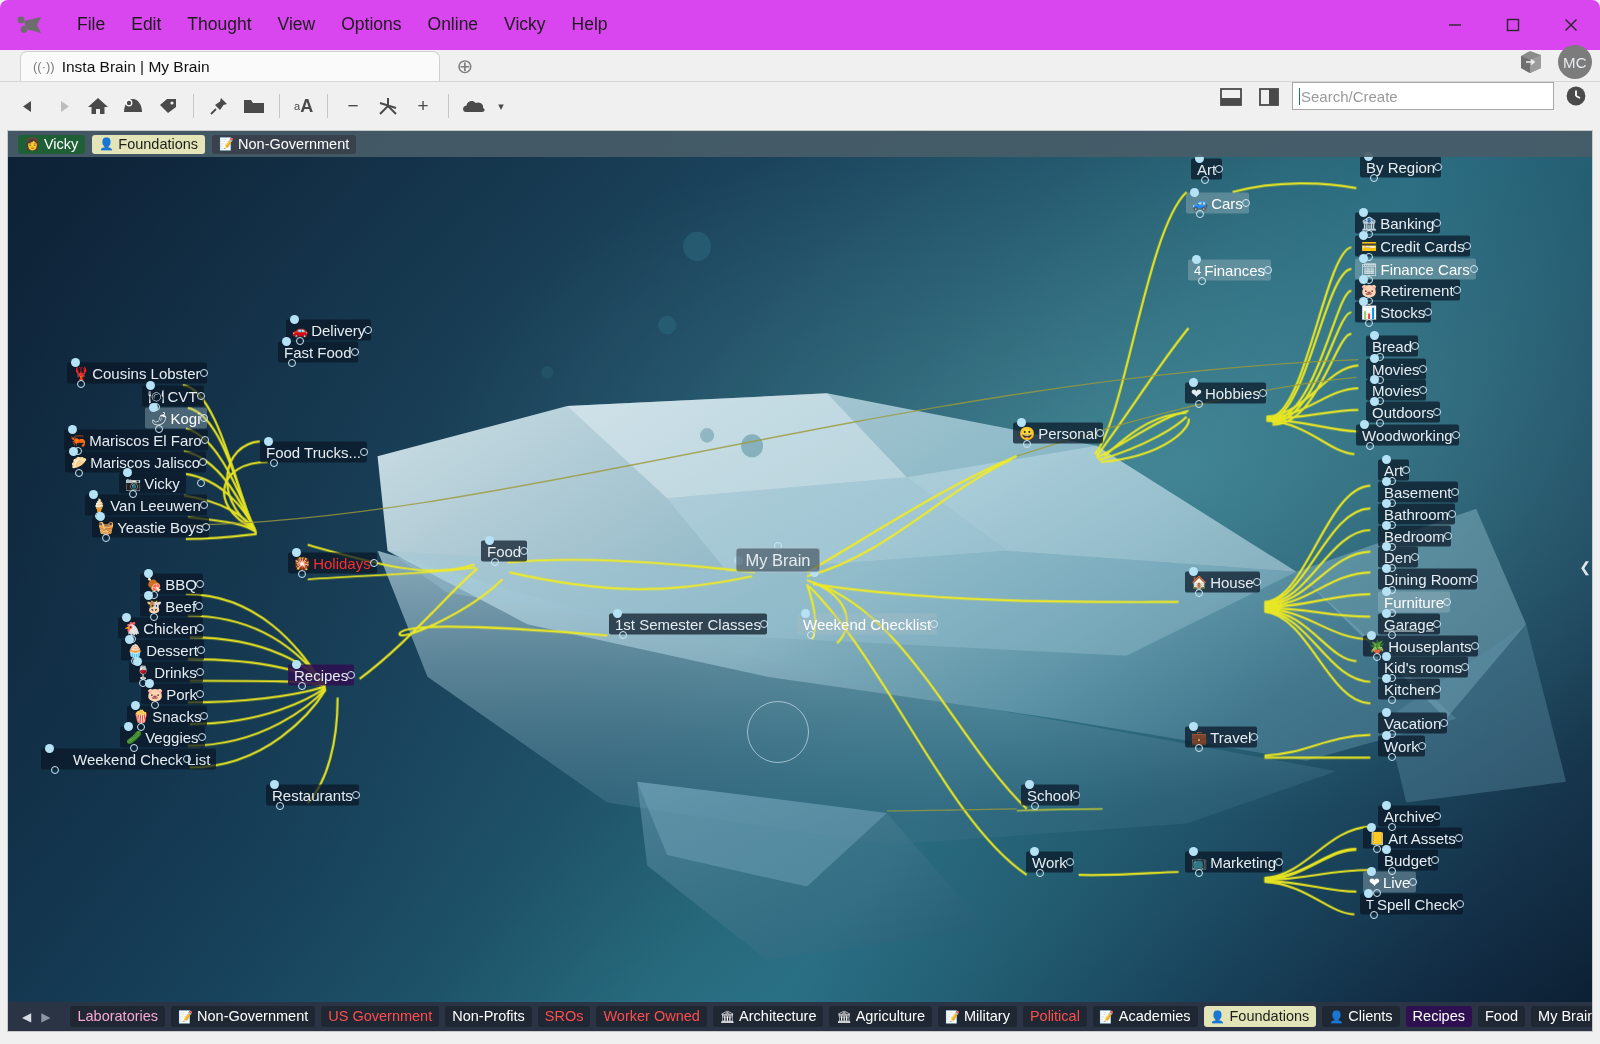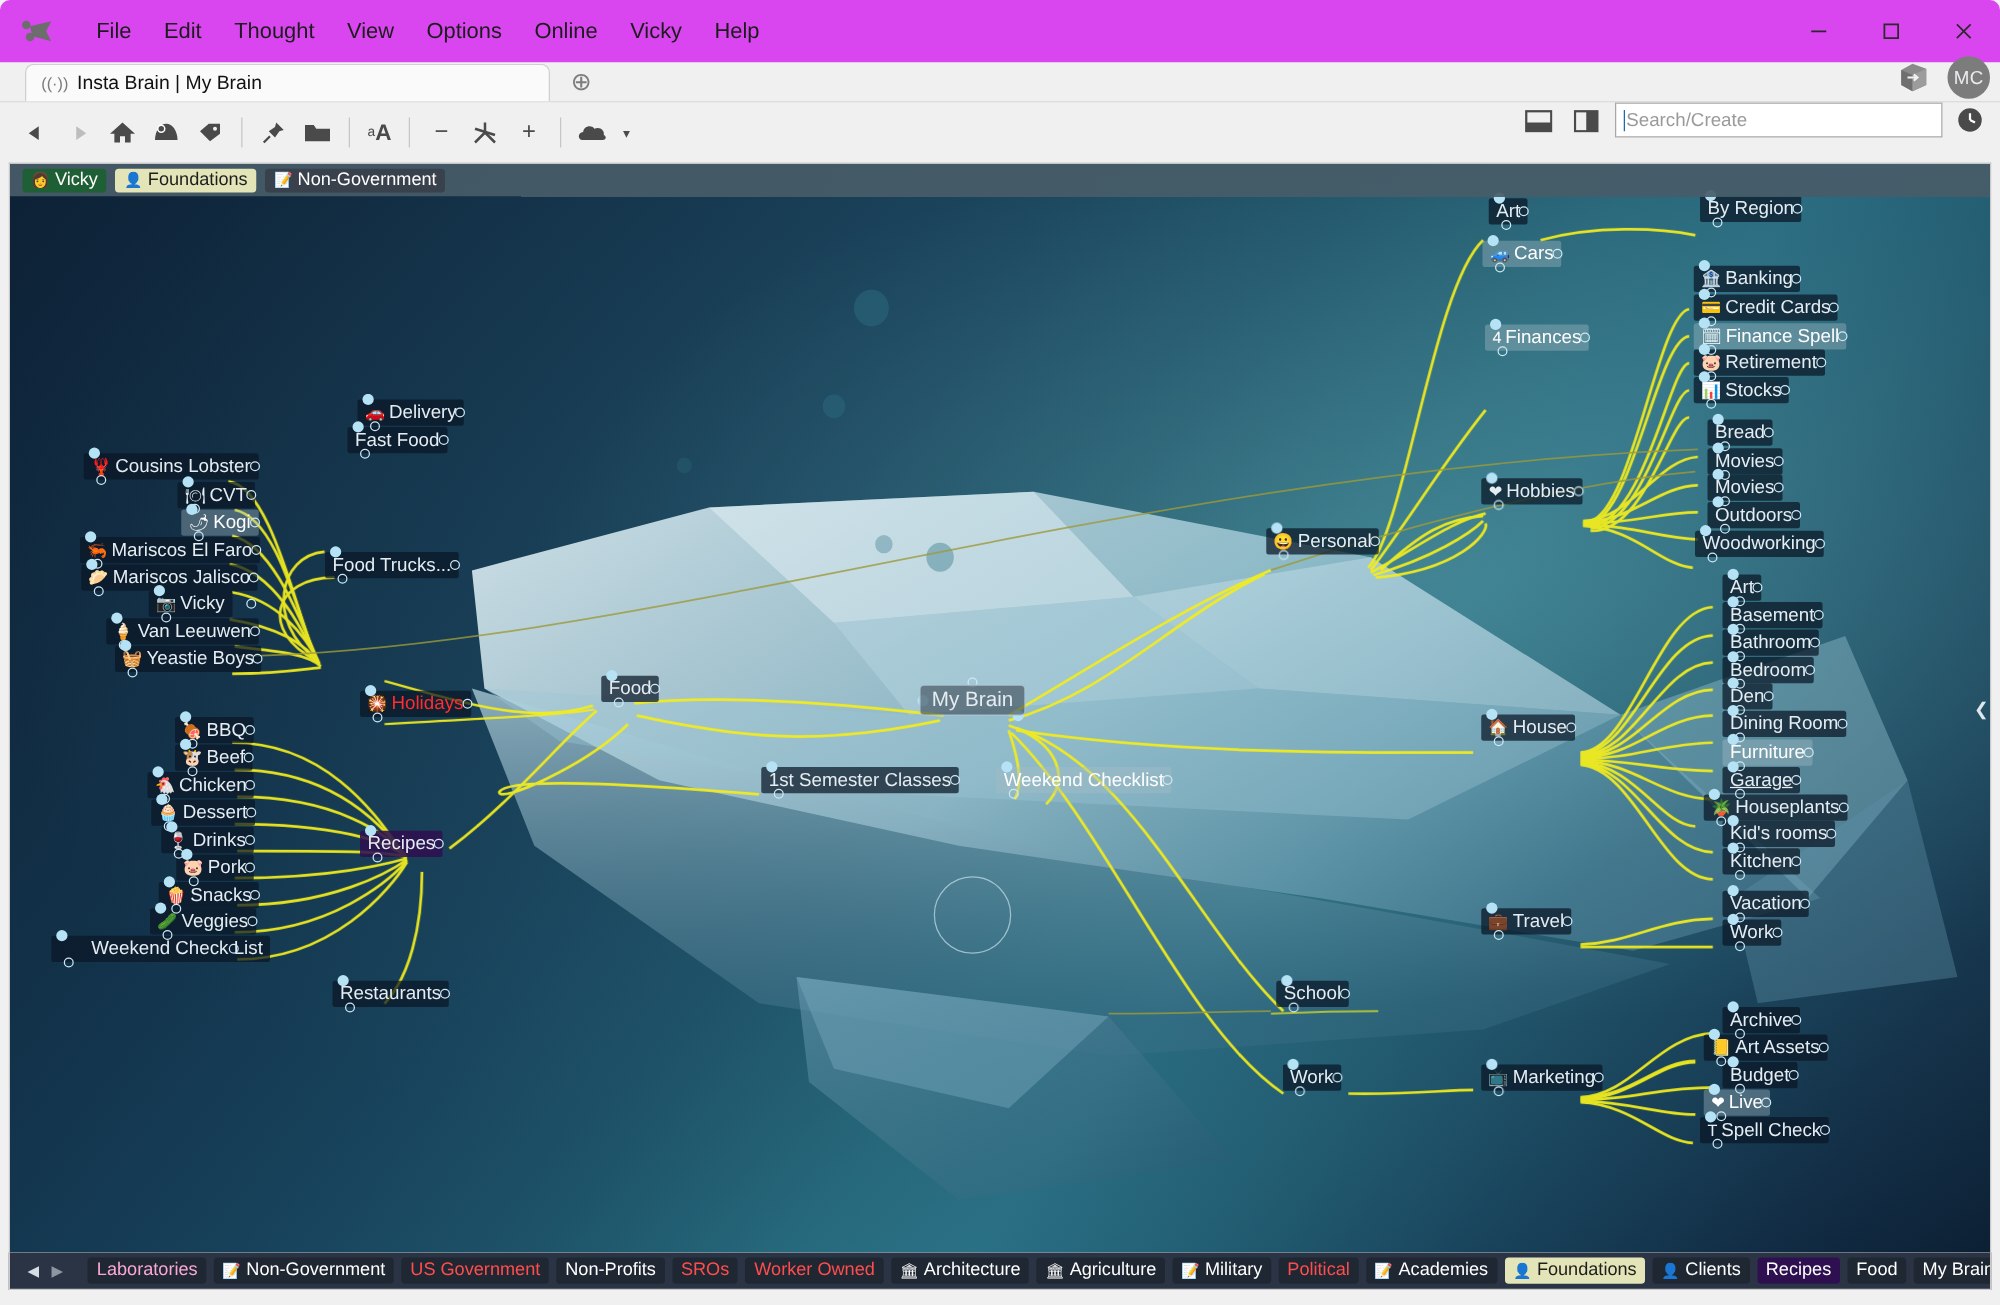--- a/index.html
+++ b/index.html
@@ -720,21 +720,21 @@
           <div class="gate hollow" style="width: 8px; height: 8px; left: 1357px; top: 99px;"></div>
           <div class="node" style="left: 1347px; top: 115px;">
             <span class="gl">💳</span>
             <span>Credit Cards</span>
           </div>
           <div class="gate hollow" style="width: 8px; height: 8px; left: 1455px; top: 111px;"></div>
           <div class="gate filled" style="width: 9px; height: 9px; left: 1350.5px; top: 99.5px;"></div>
           <div class="gate hollow" style="width: 8px; height: 8px; left: 1357px; top: 122px;"></div>
           <div class="node active" style="left: 1347px; top: 138px;">
             <span class="gl">🗓</span>
-            <span>Finance Spell</span>
+            <span>Finance Cars</span>
           </div>
           <div class="gate hollow" style="width: 8px; height: 8px; left: 1462px; top: 134px;"></div>
           <div class="gate filled" style="width: 9px; height: 9px; left: 1350.5px; top: 122.5px;"></div>
           <div class="gate hollow" style="width: 8px; height: 8px; left: 1357px; top: 145px;"></div>
           <div class="node" style="left: 1347px; top: 159px;">
             <span class="gl">🐷</span>
             <span>Retirement</span>
           </div>
           <div class="gate hollow" style="width: 8px; height: 8px; left: 1445px; top: 155px;"></div>
           <div class="gate filled" style="width: 9px; height: 9px; left: 1350.5px; top: 143.5px;"></div>

